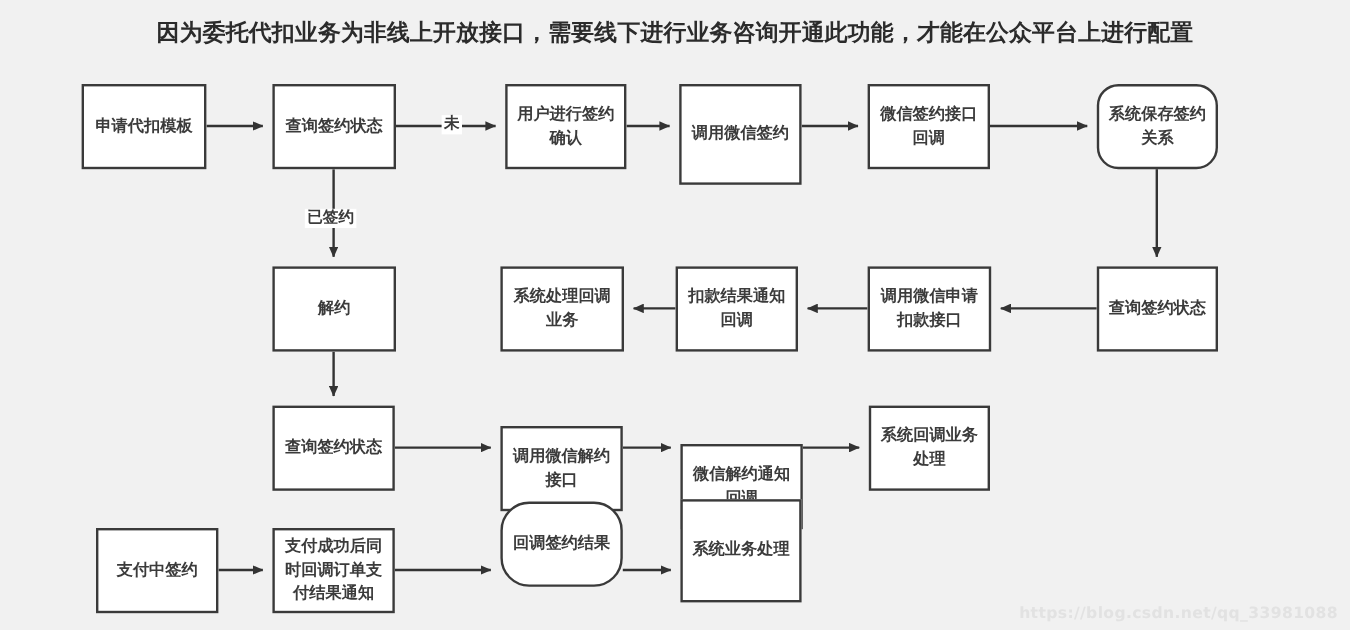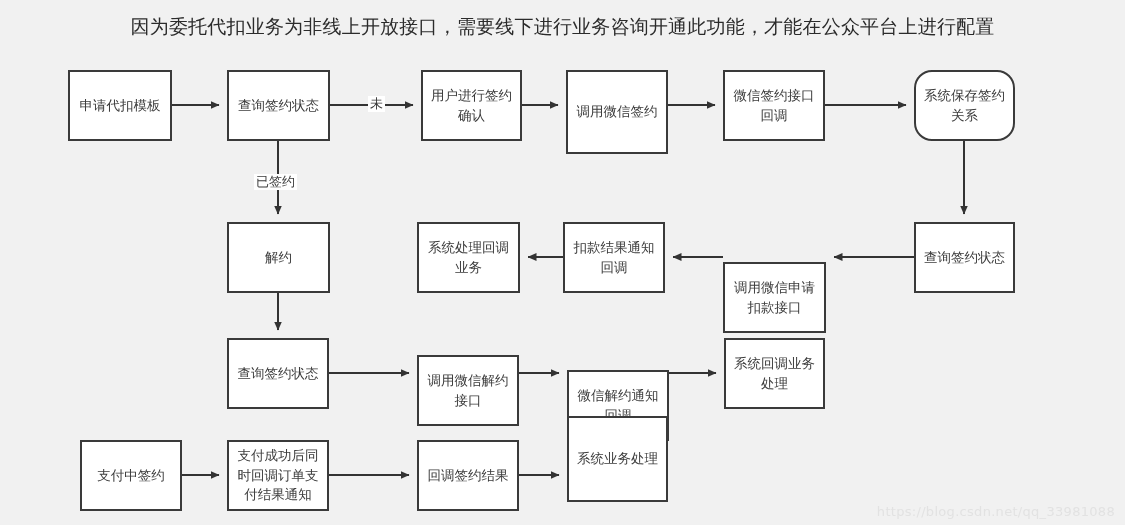--- a/index.html
+++ b/index.html
@@ -11,20 +11,21 @@
     height: 525px;
     background: #f1f1f1;
     font-family: "DejaVu Sans", "Liberation Sans", sans-serif;
     overflow: hidden;
     position: relative;
   }
   #canvas {
     position: relative;
     width: 1125px;
     height: 525px;
+    font-weight: bold;
   }
   .title {
     position: absolute;
     left: 0;
     top: 14px;
     width: 1125px;
     text-align: center;
     font-size: 19px;
     color: #2b2b2b;
     letter-spacing: 0.2px;
@@ -123,21 +124,21 @@
       </div>
       <div class="node" style="left: 723px; top: 70px; width: 102px; height: 71px;">
         <span>微信签约接口回调</span>
       </div>
       <div class="node" style="left: 914px; top: 70px; width: 101px; height: 71px; border-radius: 18px;">
         <span>系统保存签约关系</span>
       </div>
       <div class="node" style="left: 914px; top: 222px; width: 101px; height: 71px;">
         <span>查询签约状态</span>
       </div>
-      <div class="node" style="left: 723px; top: 222px; width: 103px; height: 71px; margin-top: 40px;">
+      <div class="node" style="left: 723px; top: 222px; width: 103px; height: 71px;">
         <span>调用微信申请扣款接口</span>
       </div>
       <div class="node" style="left: 563px; top: 222px; width: 102px; height: 71px;">
         <span>扣款结果通知回调</span>
       </div>
       <div class="node" style="left: 417px; top: 222px; width: 103px; height: 71px;">
         <span>系统处理回调业务</span>
       </div>
       <div class="node" style="left: 227px; top: 222px; width: 103px; height: 71px;">
         <span>解约</span>
@@ -153,21 +154,21 @@
       </div>
       <div class="node" style="left: 724px; top: 338px; width: 101px; height: 71px;">
         <span>系统回调业务处理</span>
       </div>
       <div class="node" style="left: 80px; top: 440px; width: 102px; height: 71px;">
         <span>支付中签约</span>
       </div>
       <div class="node" style="left: 227px; top: 440px; width: 102px; height: 71px;">
         <span>支付成功后同时回调订单支付结果通知</span>
       </div>
-      <div class="node" style="left: 417px; top: 440px; width: 102px; height: 71px;">
+      <div class="node" style="left: 417px; top: 418px; width: 102px; height: 71px; border-radius: 24px;">
         <span>回调签约结果</span>
       </div>
       <div class="node" style="left: 567px; top: 416px; width: 101px; height: 86px;">
         <span>系统业务处理</span>
       </div>
     </div>
   <div id="edge-label-layer">
       <div class="edge-label" style="left: 368px; top: 96px;">未</div>
       <div class="edge-label" style="left: 254px; top: 174px;">已签约</div>
     </div>

